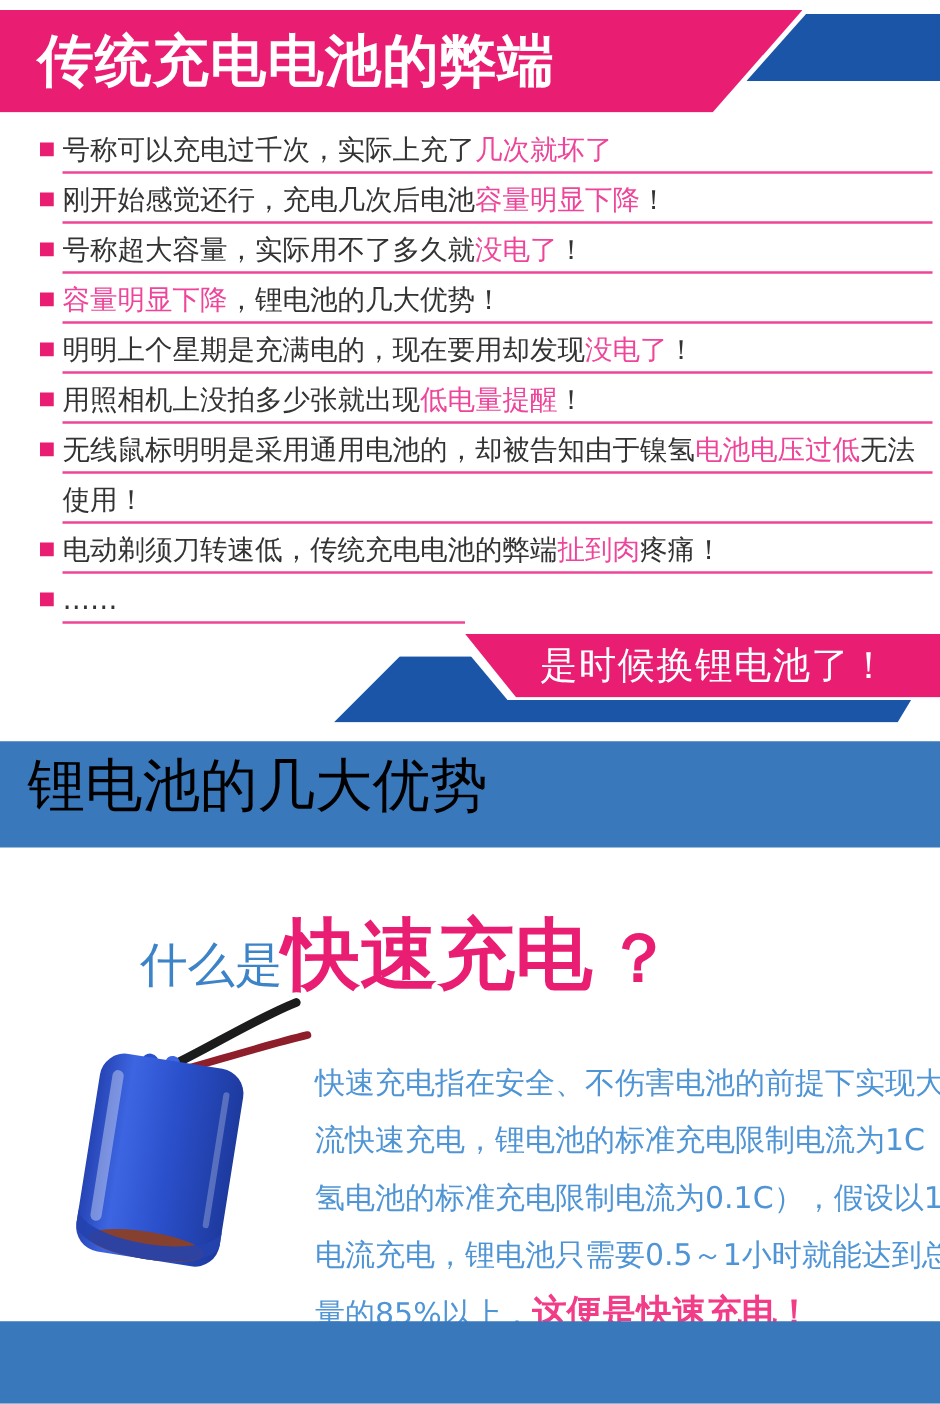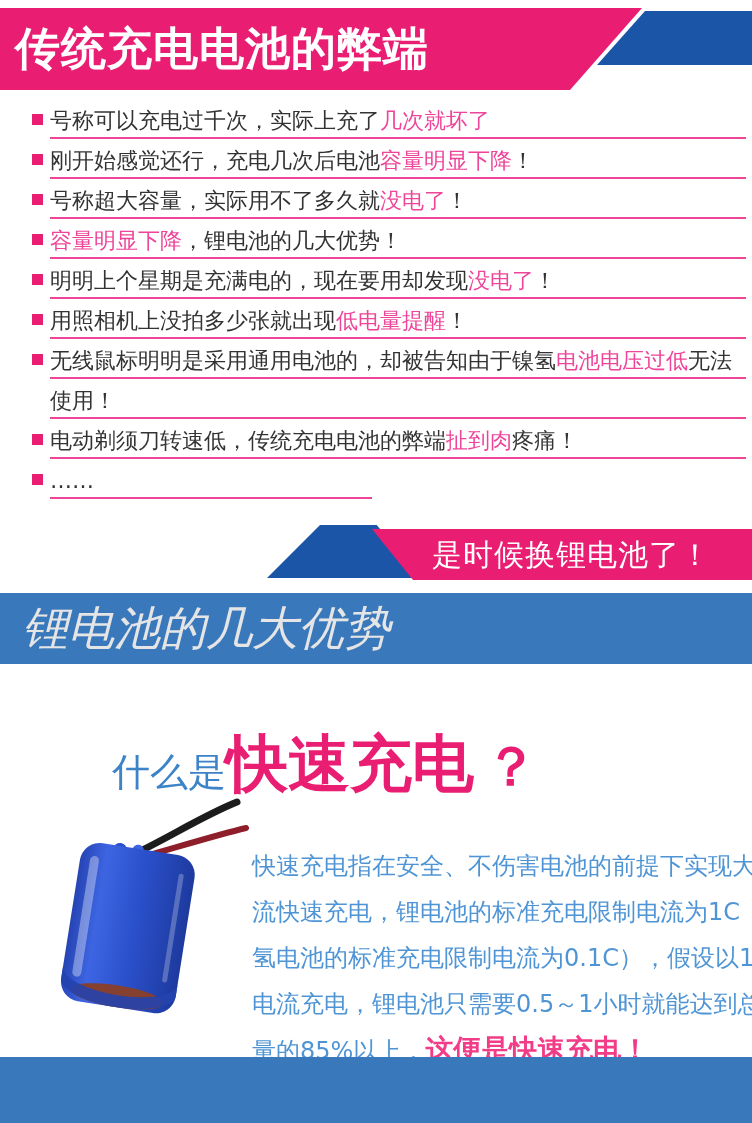--- a/index.html
+++ b/index.html
@@ -19,46 +19,46 @@
   }
   
   .top-banner{position:absolute;top:0;left:0;width:752px;height:100px;}
   .tb-blue{position:absolute;left:597px;top:11px;width:155px;height:54px;
     background:var(--deep-blue);
     clip-path:polygon(48px 0,155px 0,155px 54px,0 54px);}
   .tb-pink{position:absolute;left:0;top:8px;width:642px;height:82px;
     background:var(--banner-pink);
     clip-path:polygon(0 0,642px 0,570px 82px,0 82px);
     color:#fff;font-size:45px;font-weight:bold;line-height:82px;
-    padding-left:15px;box-sizing:border-box;letter-spacing:1px;white-space:nowrap;}
+    padding-left:30px;box-sizing:border-box;letter-spacing:1px;white-space:nowrap;}
   
   .list{position:absolute;top:106px;left:32px;width:714px;}
   .lrow{position:relative;height:40px;}
   .lrow .bullet{position:absolute;left:0;top:8px;width:11px;height:11px;background:var(--banner-pink);}
   .lrow .ltext{position:absolute;left:18px;top:2px;white-space:nowrap;
     font-size:22px;line-height:26px;color:var(--list-text);}
   .lrow .divider{position:absolute;left:18px;right:0;top:31px;height:2px;background:var(--divider-pink);}
   .lrow.short-div .divider{right:auto;width:322px;}
   .hl{color:var(--highlight-pink);text-align:center;}
   
   .switch-block{position:absolute;top:500px;left:0;width:752px;height:95px;}
   .sw-blue{position:absolute;left:267px;top:25px;width:483px;height:53px;
     background:var(--deep-blue);
     clip-path:polygon(53px 0,483px 0,451px 53px,0 53px);}
   .sw-white{position:absolute;left:360px;top:5px;width:392px;height:55px;background:#ffffff;
     clip-path:polygon(0 0,392px 0,392px 55px,46px 55px);}
   .sw-pink{position:absolute;left:372px;top:7px;width:380px;height:51px;
     background:var(--banner-pink);
     clip-path:polygon(0 0,380px 0,380px 51px,41px 51px);
     color:#fff;font-size:30px;line-height:51px;padding-left:60px;box-sizing:border-box;
-    letter-spacing:1px;white-space:nowrap;margin-top:22px;}
+    letter-spacing:1px;white-space:nowrap;}
   
-  .section-banner{position:absolute;top:593px;left:0;width:752px;height:71px;
-    background:var(--steel-blue);color:#e5e5e5;font-size:46px;line-height:71px;
-    padding-left:22px;box-sizing:border-box;white-space:nowrap;font-style:italic;}
+  .section-banner{position:absolute;top:593px;left:0;width:752px;height:85px;
+    background:var(--steel-blue);color:#000000;font-size:46px;line-height:71px;
+    padding-left:22px;box-sizing:border-box;white-space:nowrap;}
   
   .fc-heading{position:absolute;top:722px;left:112px;display:flex;align-items:baseline;}
   .fc-heading .h-blue{color:#3d83c8;font-size:38px;}
   .fc-heading .h-pink{color:var(--banner-pink);font-size:62px;font-weight:bold;}
   .fc-heading .h-q{font-size:54px;margin-left:10px;}
   .battery-svg{position:absolute;left:30px;top:778px;}
   .fc-para{position:absolute;left:252px;top:843px;}
   .fc-para .pline{white-space:nowrap;font-size:24px;line-height:46px;color:var(--para-blue);}
   .fc-para .hl2{color:var(--para-pink);font-weight:bold;font-size:28px;}
   

